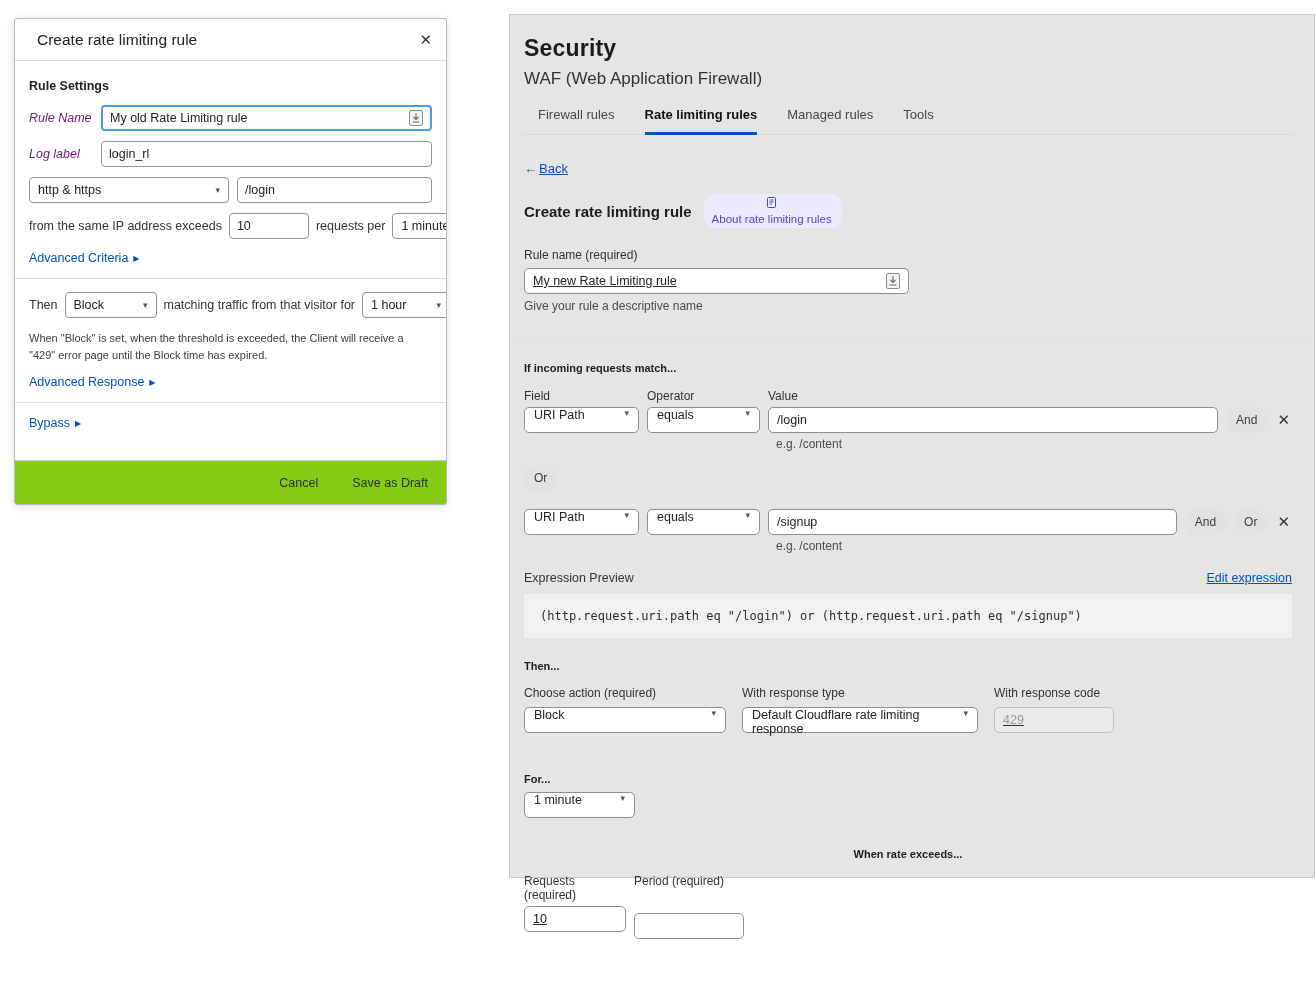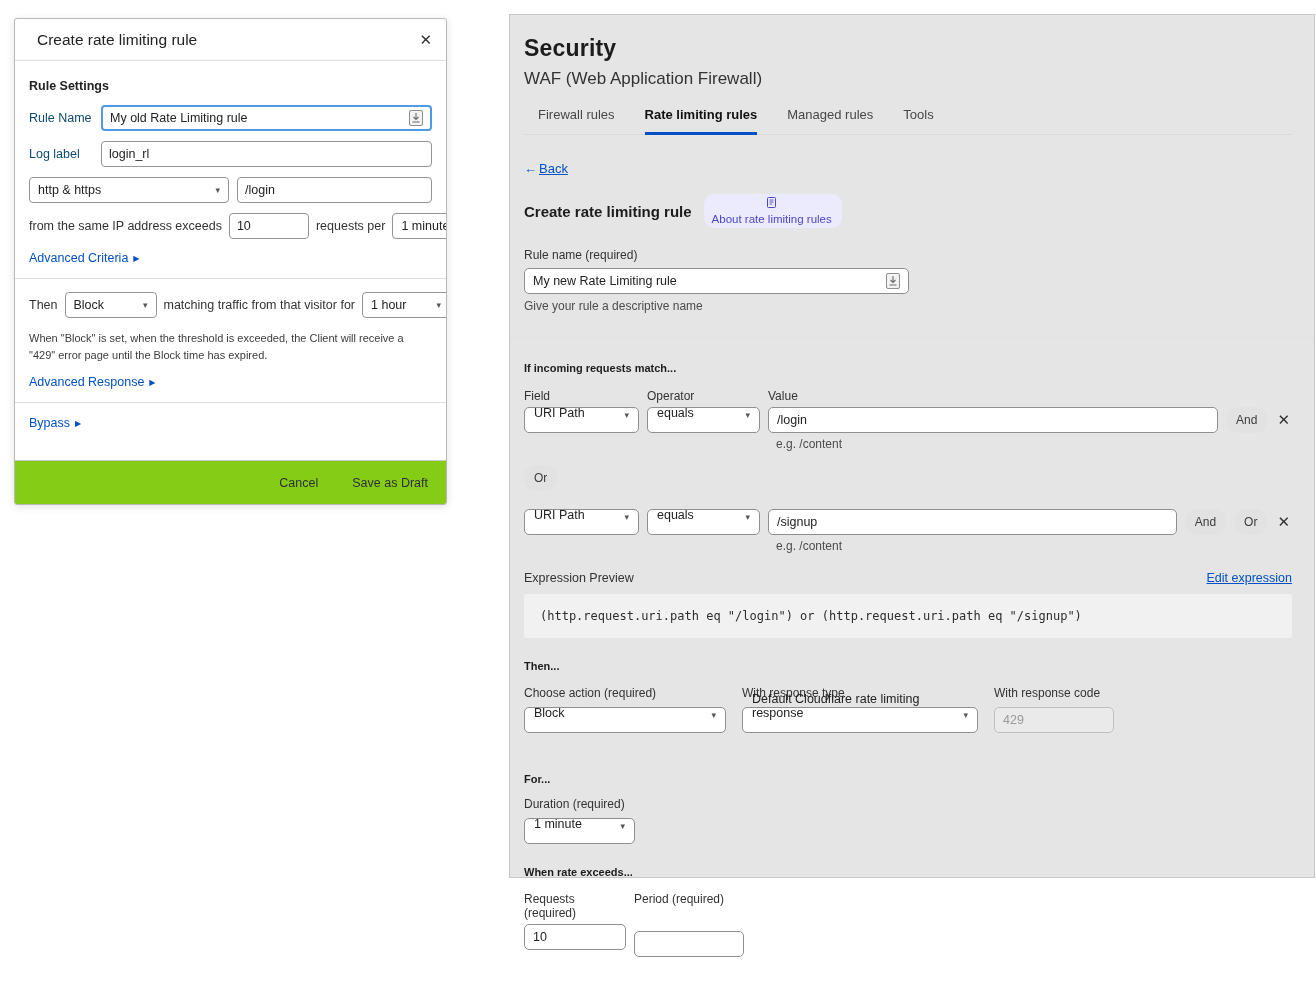--- a/index.html
+++ b/index.html
@@ -11,21 +11,21 @@
     background:#fff; border:1px solid #b9b9b9; border-radius:3px;
     box-shadow:0 2px 8px rgba(0,0,0,.12); overflow:hidden; }
   .modal-header { height:42px; display:flex; align-items:center;
     justify-content:space-between; padding:0 14px 0 22px;
     border-bottom:1px solid #dcdcdc; }
   .modal-title { font-size:15.5px; font-weight:500; color:#222; }
   .modal-close { font-size:15px; color:#333; cursor:pointer; line-height:1; }
   .modal-body { padding:14px 14px 6px 14px; font-size:12.5px; }
   .m-bold { font-weight:700; font-size:12.5px; color:#222; margin:4px 0 12px; }
   .m-row { display:flex; align-items:center; margin-bottom:10px; gap:8px; }
-  .m-label { width:64px; flex:none; color:#0c4a6e; }
+  .m-label { width:64px; flex:none; color:#701a75;font-style:italic; }
   .m-input { flex:1; height:26px; border:1px solid #949494; border-radius:4px;
     display:flex; align-items:center; padding:0 7px; gap:6px; background:#fff; }
   .m-input input, .val-wrap input { border:none; outline:none; flex:1; font-size:12.5px;
     font-family:inherit; color:#222; background:transparent; min-width:0; }
   .m-input.focused { border:2px solid #4d9aea; }
   .m-select { height:26px; border:1px solid #949494; border-radius:4px;
     display:flex; align-items:center; justify-content:space-between;
     padding:0 8px; background:#fff; color:#222; cursor:pointer; }
   .caret { font-size:9px; color:#555; margin-left:6px; }
   .m-section-label { margin:14px 0 8px; color:#333; }
@@ -61,31 +61,31 @@
     color:#0051c3; font-size:13px; cursor:pointer; }
   .back-link .bk-txt { text-decoration:underline; }
   .form-title-row { margin-top:17px; display:flex; align-items:center; gap:12px; }
   .form-title { font-size:15px; font-weight:700; color:#1c1c1c; }
   .about-badge { background:#eceafd; color:#4c47c6; font-size:11.5px;
     border-radius:10px; padding:3px 10px 3px 8px; display:inline-flex;
     align-items:center; gap:5px; cursor:pointer;flex-direction:column; }
   .fld-label { font-size:12px; color:#333; margin-top:20px; }
   .p-input { height:26px; border:1px solid #8f8f8f; border-radius:5px;
     display:flex; align-items:center; padding:0 8px; gap:6px; background:#fff;
-    margin-top:6px; font-size:12.5px; }
+    margin-top:6px; font-size:12.5px;text-decoration:underline; }
   .p-input input { border:none; outline:none; flex:1; font-size:12.5px;
     font-family:inherit; color:#222; background:transparent; min-width:0; }
   .p-input.disabled { background:#eaeaea; border-color:#c0c0c0; }
   .p-input.disabled input { color:#9a9a9a; }
   .help-txt { font-size:12px; color:#4c4c4c; margin-top:5px; }
   .p-hr { border:none; border-top:1px solid #e2e2e2; margin:24px -22px 0 -14px; }
   .sec-head { font-size:11px; font-weight:700; color:#1d1d1d; }
   .p-select { height:26px; border:1px solid #8f8f8f; border-radius:5px;
-    display:flex; align-items:flex-end; justify-content:space-between;
-    padding:12px 9px; background:#fff; font-size:12.5px; color:#222; cursor:pointer;gap:15px; }
+    display:flex; align-items:flex-start; justify-content:space-between;
+    padding:0 9px; background:#fff; font-size:12.5px; color:#222; cursor:pointer;gap:15px; }
   .match-labels { display:flex; gap:8px; margin-top:15px; font-size:12px; color:#333; }
   .col-field { width:115px; flex:none; }
   .col-op { width:113px; flex:none; }
   .col-val { flex:1; }
   .match-row { display:flex; gap:8px; align-items:center; margin-top:4px; }
   .val-wrap { flex:1; height:26px; border:1px solid #8f8f8f; border-radius:5px;
     display:flex; align-items:center; padding:0 8px; background:#fff; }
   .gray-btn { background:#e2e2e2; border:none; border-radius:12px; color:#3c3c3c;
     font-size:12px; padding:6px 10px; cursor:pointer; font-family:inherit; flex:none; }
   .x-btn { background:none; border:none; font-size:15px; color:#333; cursor:pointer;
@@ -100,21 +100,21 @@
     padding:15px 16px; font-family:"DejaVu Sans Mono","Liberation Mono",monospace;
     font-size:12px; color:#2d2d2d; white-space:nowrap; overflow:hidden; }
   .then-cols { display:flex; gap:16px; margin-top:14px; }
   .tc1 { width:202px; flex:none; } .tc2 { width:236px; flex:none; } .tc3 { width:120px; flex:none; }
   .tc-label { font-size:12px; color:#333; }
   .then-cols .p-select, .then-cols .p-input { margin-top:7px; }
   .w111 { width:111px; }
   .rate-cols { display:flex; gap:8px; margin-top:14px; }
   .rc1 { width:102px; flex:none; } .rc2 { width:110px; flex:none; }
   .rate-cols .p-input, .rate-cols .p-select { margin-top:7px; }
-  .mt22 { margin-top:22px; } .mt24 { margin-top:24px; } .mt26 { margin-top:22px; }
+  .mt22 { margin-top:22px; } .mt24 { margin-top:24px; } .mt26 { margin-top:30px;text-align:center; }
   .mt40 { margin-top:40px; } .mt12 { margin-top:12px; }
 </style>
 </head>
 <body>
 
 <div class="modal">
   <div class="modal-header">
     <span class="modal-title">Create rate limiting rule</span>
     <span class="modal-close">✕</span>
   </div>
@@ -318,21 +318,20 @@
     </div>
     <div class="tc3">
       <div class="tc-label">With response code</div>
       <div class="p-input disabled">
         <input disabled="" value="429" style="">
       </div>
     </div>
   </div>
 
   <div class="sec-head mt40">For...</div>
-  <div class="fld-label mt12" style="margin-top:12px;">Duration (required)</div>
   <div class="p-select w111" style="margin-top:7px;">
     <span>1 minute</span>
     <span class="caret">▾</span>
   </div>
 
   <div class="sec-head mt26">When rate exceeds...</div>
   <div class="match-labels" style="margin-top:14px;gap:8px;">
     <span class="rc1" style="width:102px;flex:none;">Requests (required)</span>
     <span>Period (required)</span>
   </div>

